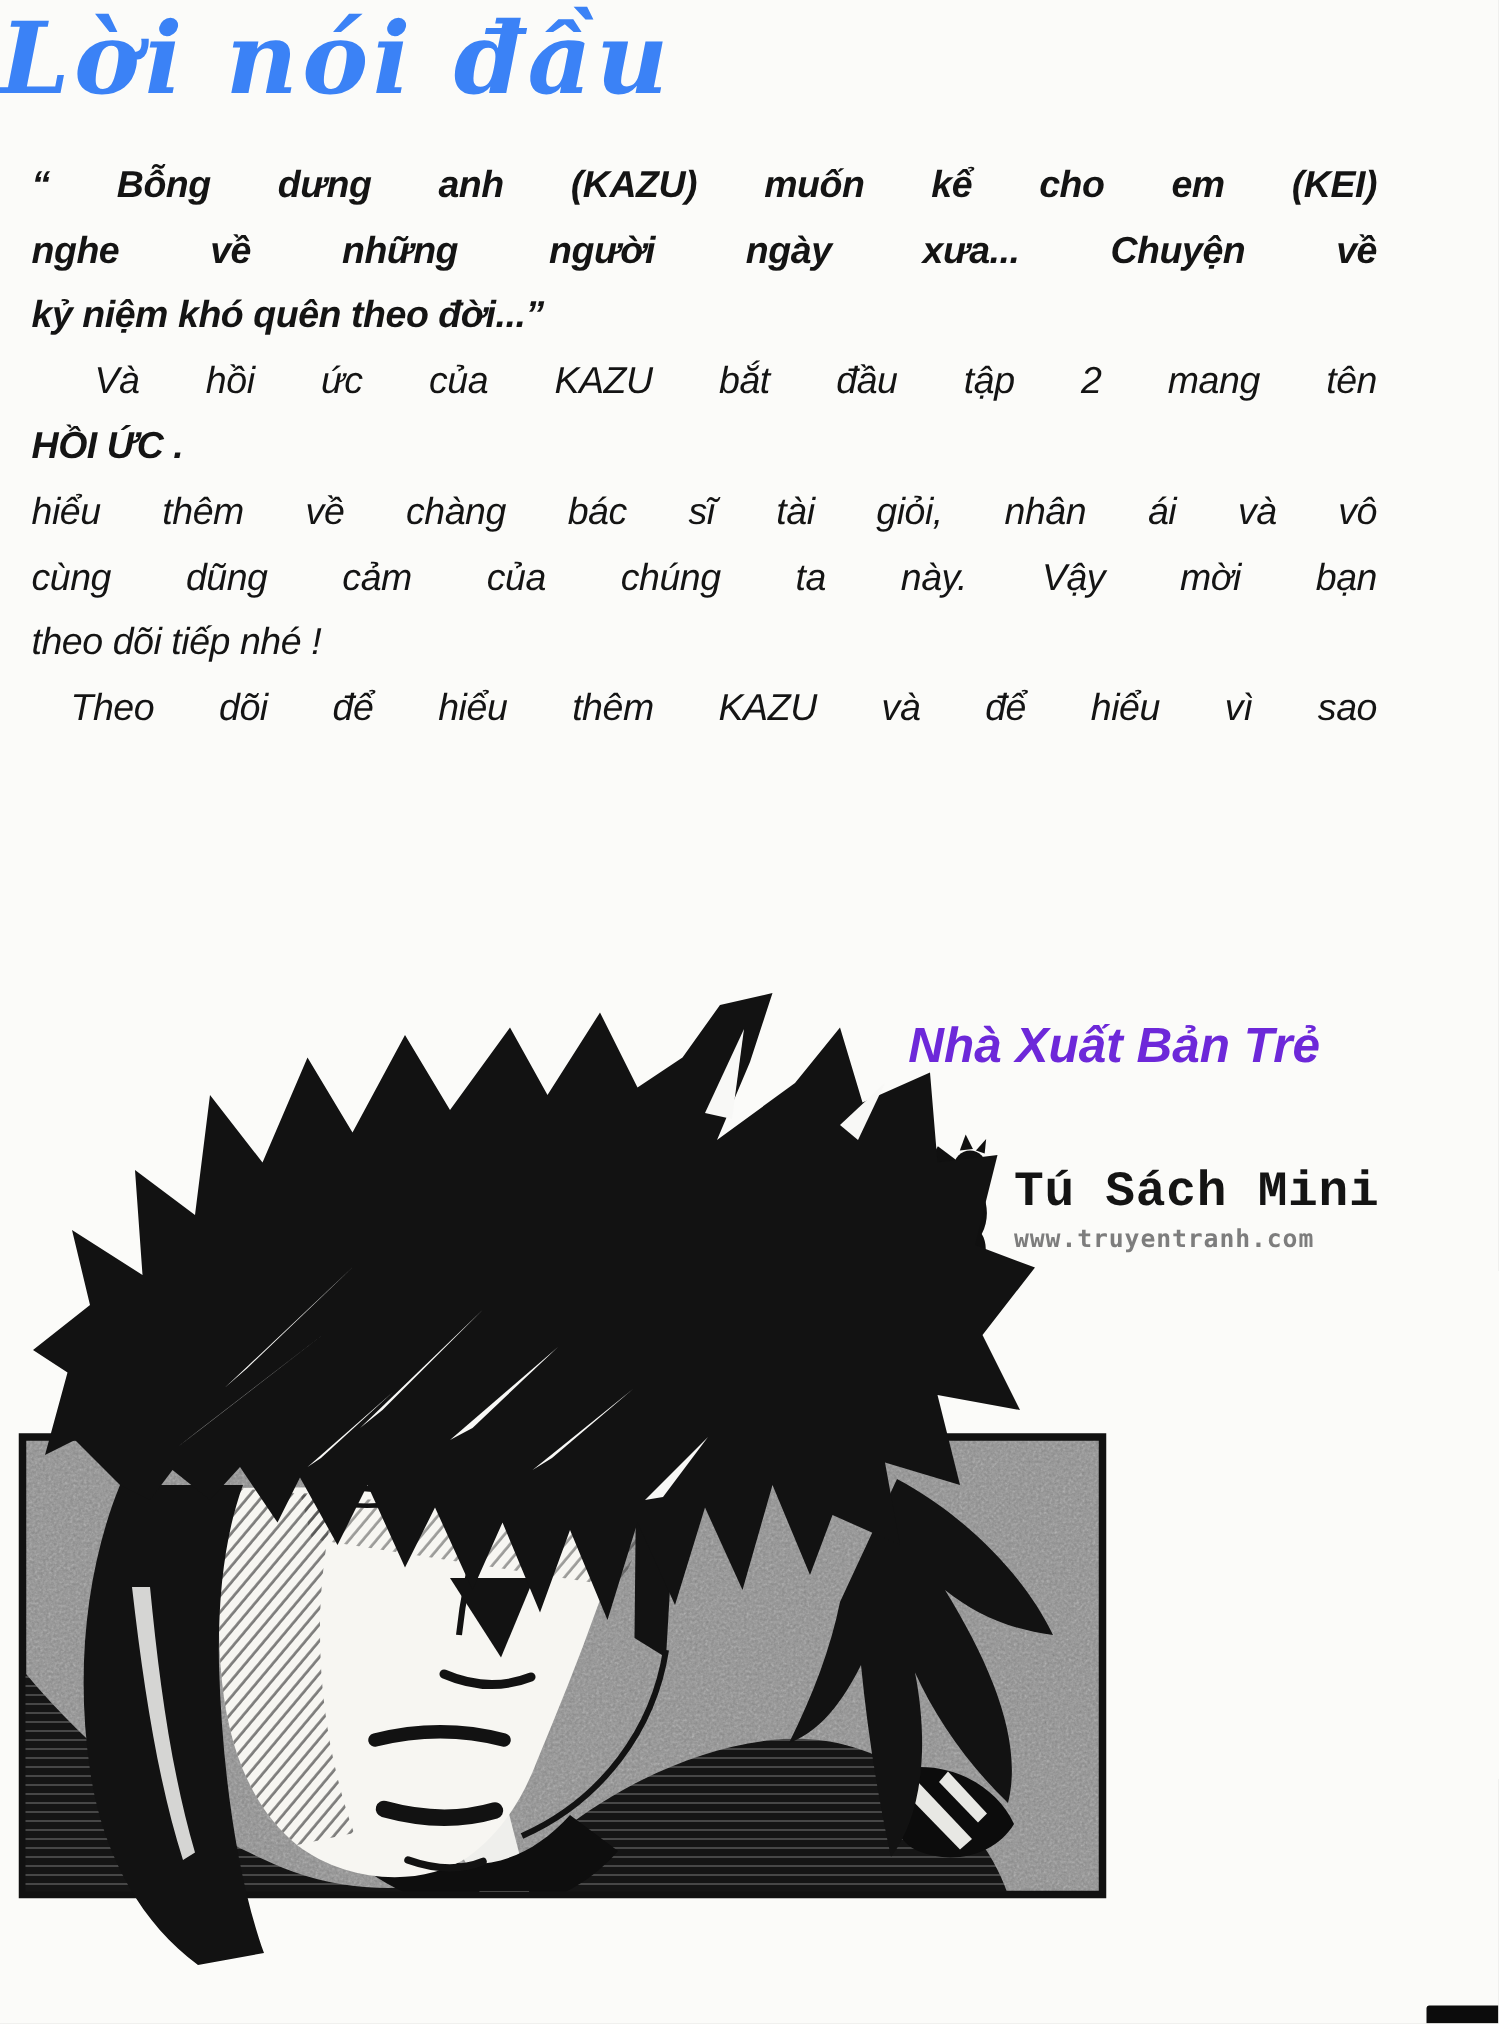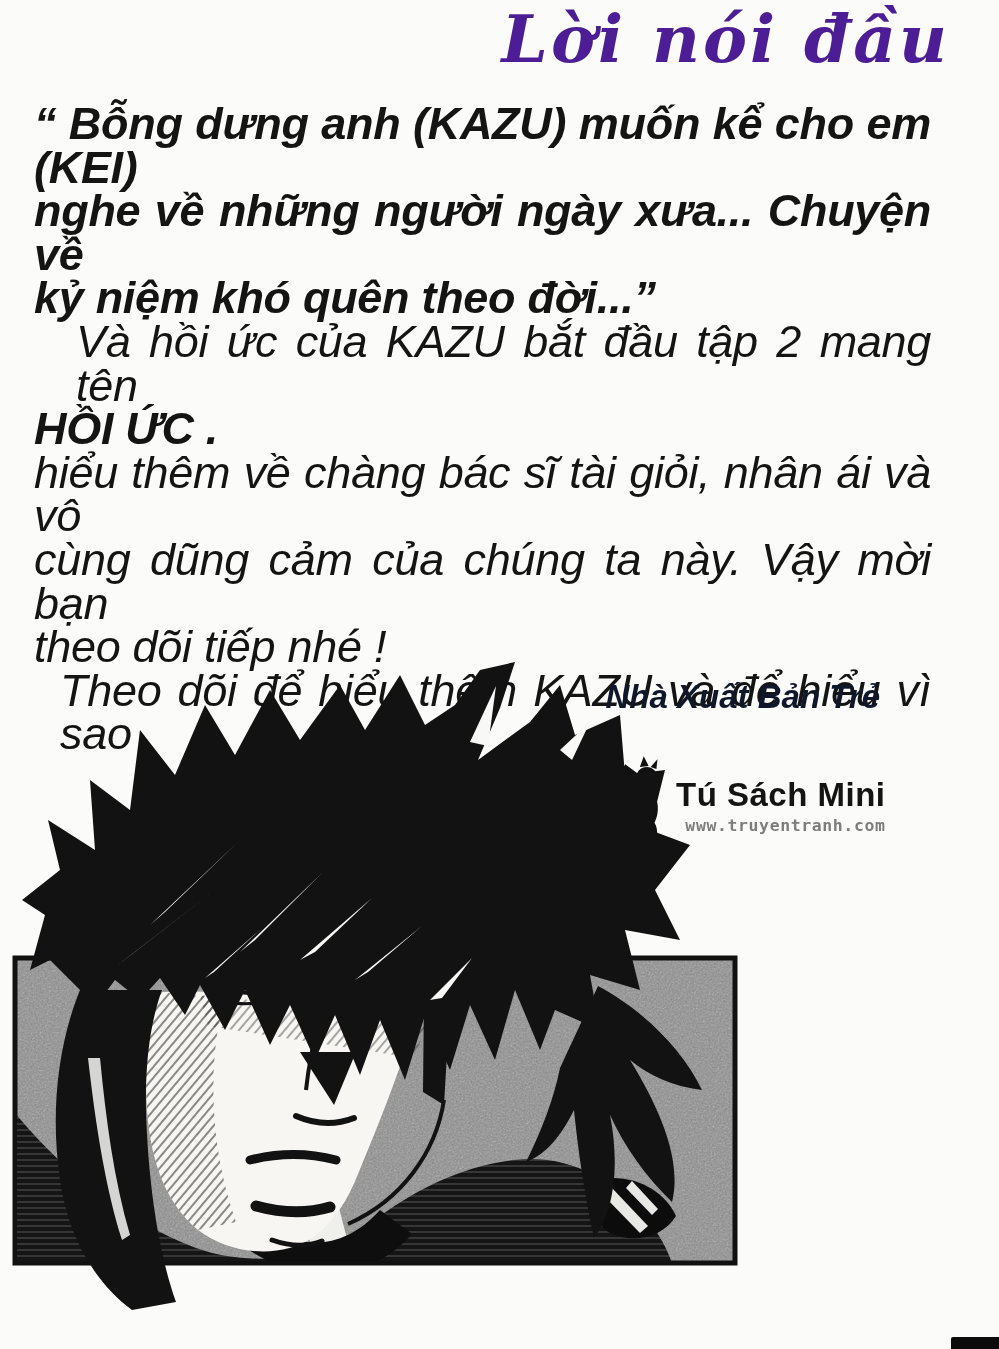--- a/index.html
+++ b/index.html
@@ -6,59 +6,59 @@
   .page{
     position:relative;
     width:999px;height:1349px;
     background:#fbfbf9;
     overflow:hidden;
     font-family:"Liberation Sans",sans-serif;
     color:#121212;
   }
   .title{
     position:absolute;top:0px;left:0;width:950px;
-    text-align:right;
+    text-align:left;
     font-family:"DejaVu Serif",serif;
     font-style:italic;font-weight:700;
     font-size:66px;letter-spacing:3px;
-    color:#4c1d95;
+    color:#3b82f6;
   }
   .bodytext{
-    position:absolute;left:34px;top:102px;width:897px;
+    position:absolute;left:21px;top:102px;width:897px;
     font-style:italic;
-    font-size:45px;line-height:43.6px;
+    font-size:25px;line-height:43.6px;
     letter-spacing:-0.3px;
     color:#141414;
   }
   .ln{white-space:normal;}
   .j{text-align:justify;text-align-last:justify;}
   .b{font-weight:700;}
   .ind{padding-left:42px;}
   .ind2{padding-left:26px;}
   .publisher{
     position:absolute;left:470px;top:678px;width:410px;
     text-align:right;
     font-style:italic;font-weight:700;font-size:33px;
-    color:#0f172a;
+    color:#6d28d9;
   }
   .logo{
     position:absolute;left:596px;top:750px;width:330px;
     display:flex;align-items:flex-start;
   }
   .logo .figure{flex:0 0 auto;margin-top:4px;}
   .logo .lines{margin-left:2px;margin-top:28px;}
   .logo .brand{
-    font-family:Liberation Sans, sans-serif;
+    font-family:Liberation Mono, monospace;
     font-weight:700;font-size:33px;line-height:34px;
     color:#141414;letter-spacing:0.5px;text-align:right;
   }
   .logo .site{
     font-family:"DejaVu Sans Mono",monospace;
     font-weight:700;font-size:16.5px;line-height:20px;
-    color:#7d7d7d;letter-spacing:0.6px;margin-top:4px;text-align:right;
+    color:#7d7d7d;letter-spacing:0.6px;margin-top:4px;
   }
   .artwork{position:absolute;left:0;top:660px;width:760px;height:690px;}
   .corner-mark{
     position:absolute;left:951px;top:1337px;width:48px;height:12px;
     background:#0c0c0c;border-radius:2px 0 0 0;
   }
 </style>
 </head>
 <body>
 

